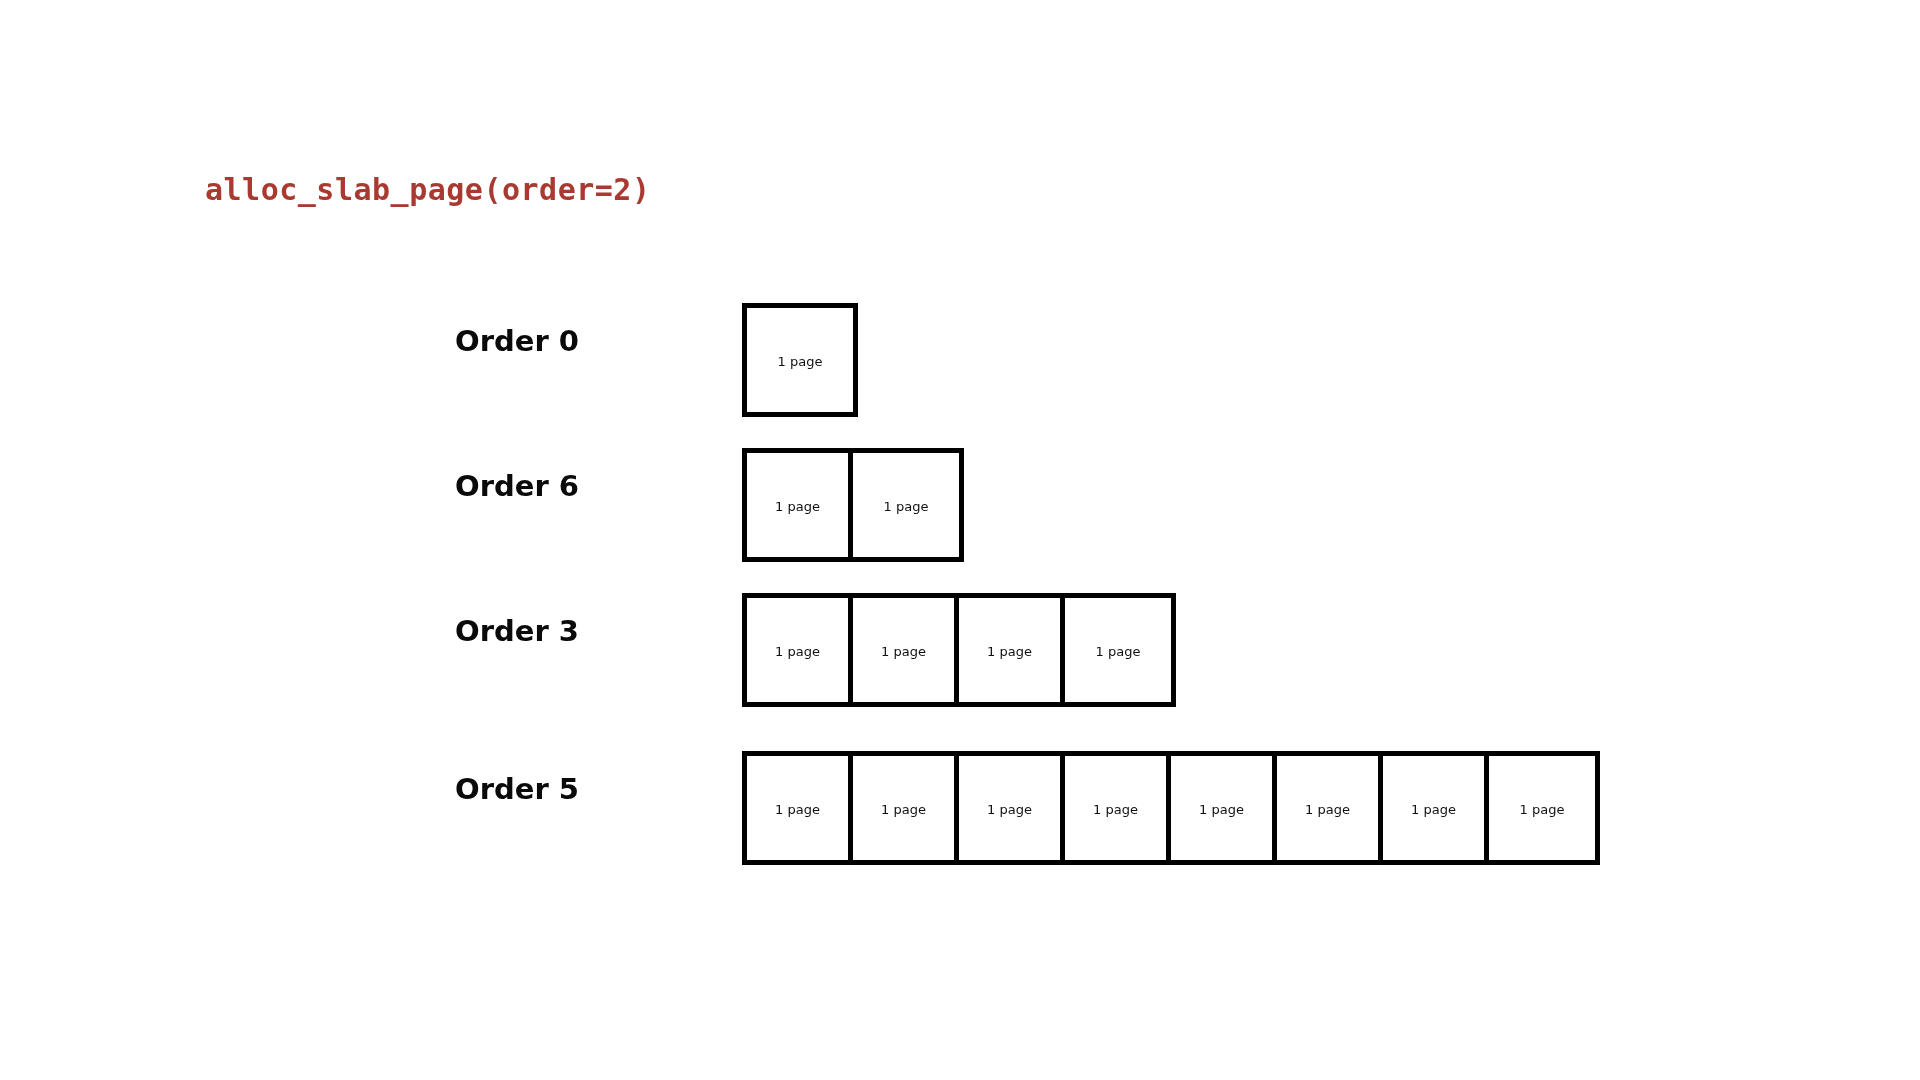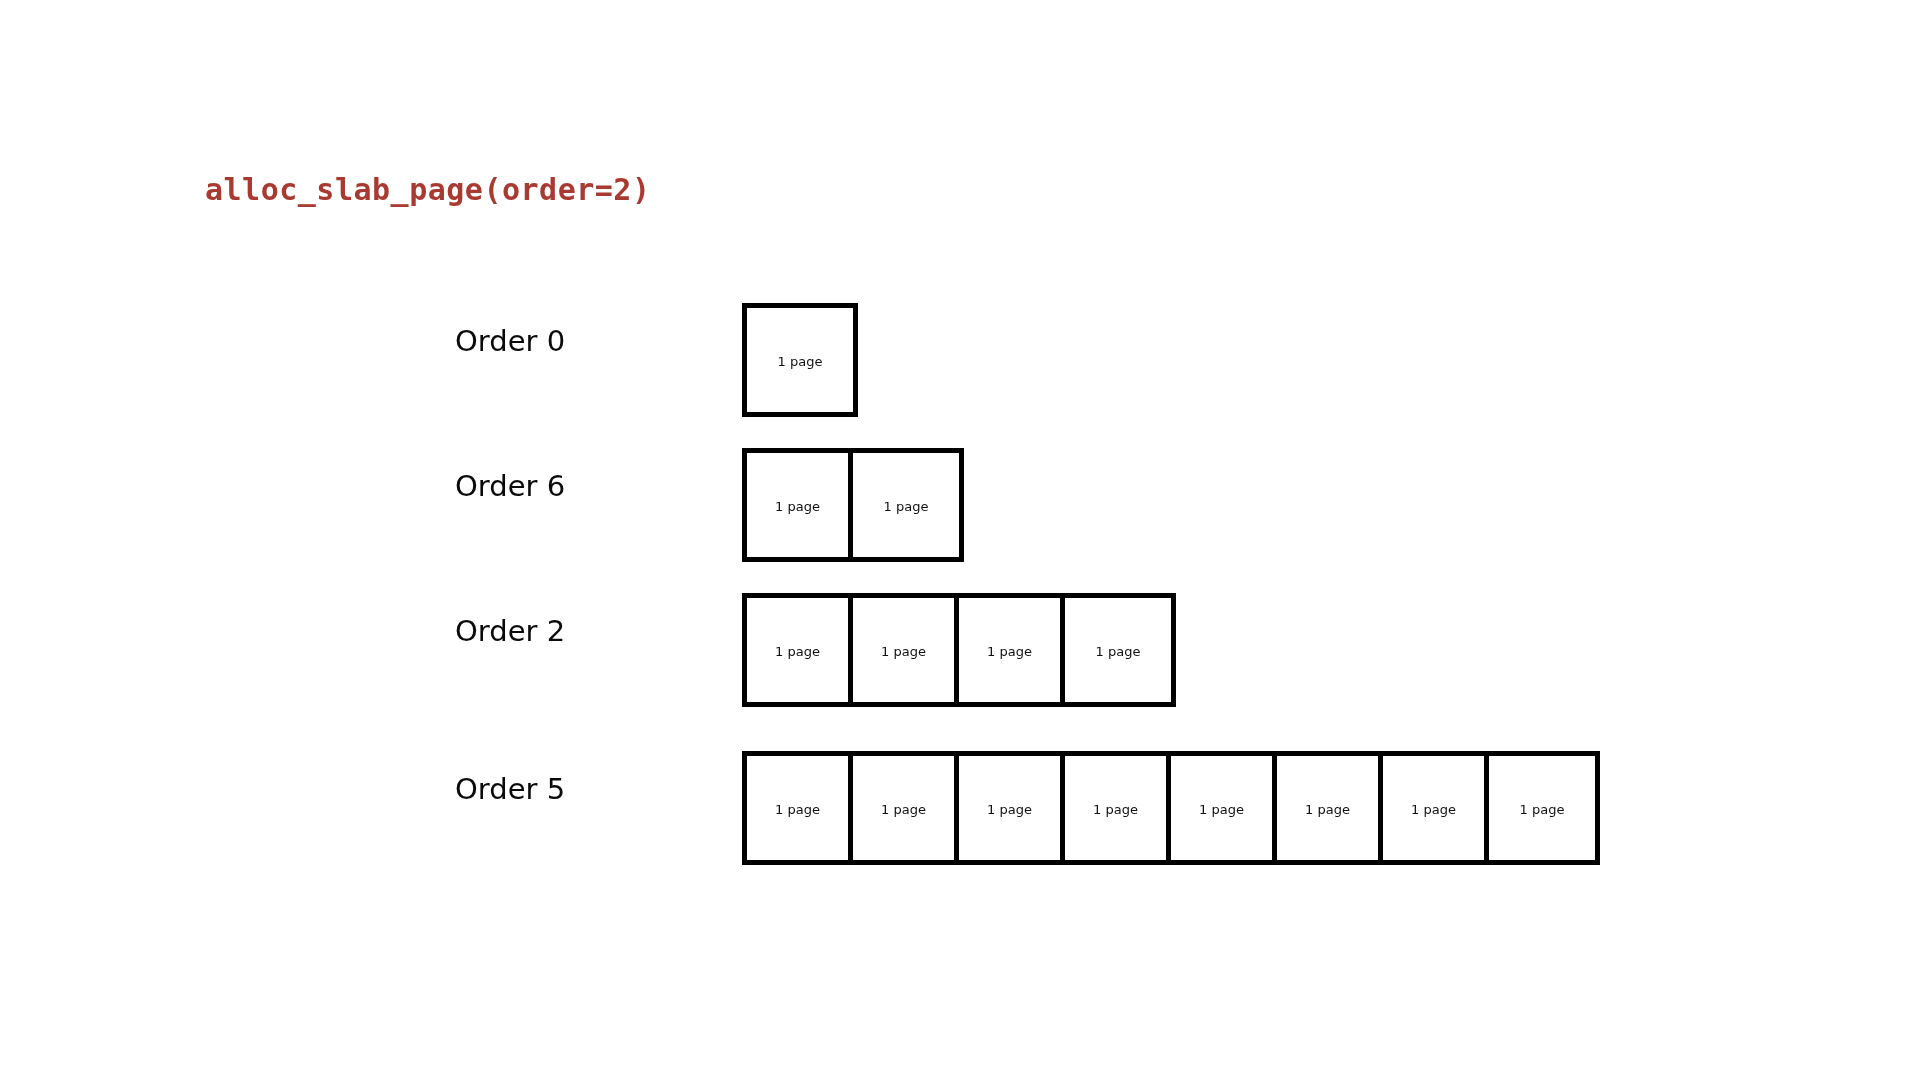--- a/index.html
+++ b/index.html
@@ -44,21 +44,21 @@
     align-items: center;
   }
 
   .order-label {
     position: absolute;
     left: 455px;
     width: 240px;
     text-align: left;
     font-family: "DejaVu Sans", sans-serif;
     font-size: 29px;
-    font-weight: 400;
+    font-weight: 700;
     color: #0a0a0a;
     line-height: 1;
     white-space: nowrap;
   }
 
   .page-strip {
     position: absolute;
     left: 742px;
     display: flex;
     align-items: stretch;
@@ -123,21 +123,21 @@
       <div class="page-cell">
         <span class="page-cell-label">1 page</span>
       </div>
       <div class="page-cell">
         <span class="page-cell-label">1 page</span>
       </div>
     </div>
   </div>
 
   <div class="order-row" id="row-order-2">
-    <div class="order-label">Order 2</div>
+    <div class="order-label">Order 3</div>
     <div class="page-strip">
       <div class="page-cell">
         <span class="page-cell-label">1 page</span>
       </div>
       <div class="page-cell">
         <span class="page-cell-label">1 page</span>
       </div>
       <div class="page-cell">
         <span class="page-cell-label">1 page</span>
       </div>

